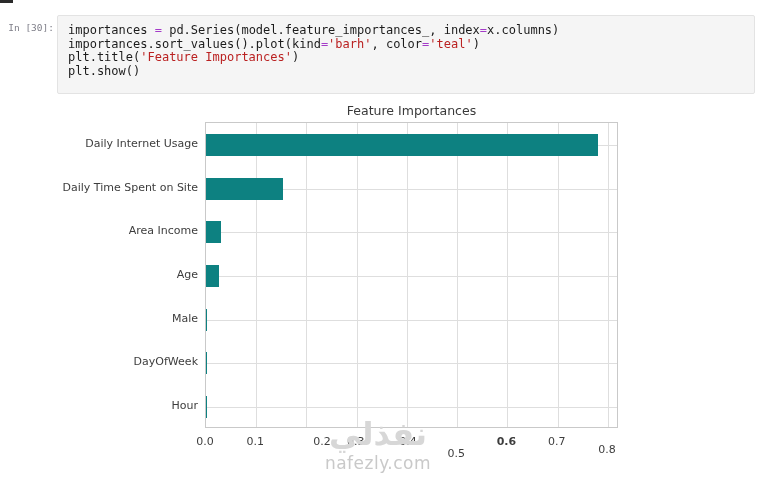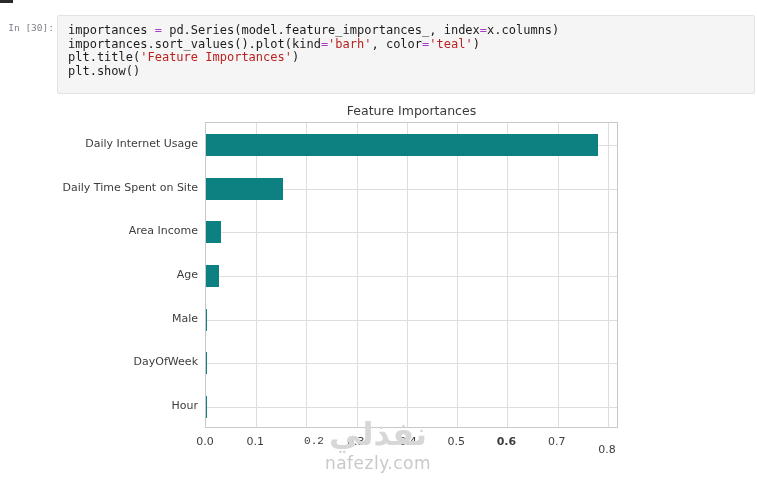--- a/index.html
+++ b/index.html
@@ -100,24 +100,24 @@
       <div class="ylab" style="top: 80.5714px;">Daily Time Spent on Site</div>
       <div class="ylab" style="top: 124.286px;">Area Income</div>
       <div class="ylab" style="top: 168px;">Age</div>
       <div class="ylab" style="top: 211.714px;">Male</div>
       <div class="ylab" style="top: 255.429px;">DayOfWeek</div>
       <div class="ylab" style="top: 299.143px;">Hour</div>
     </div>
   <div id="xlabels">
       <div class="xlab" style="left: 190px; top: 335px;">0.0</div>
       <div class="xlab" style="left: 240.243px; top: 335px;">0.1</div>
-      <div class="xlab" style="left: 299px; top: 335px; font-family: Liberation Mono, monospace;">0.2</div>
+      <div class="xlab" style="left: 307px; top: 335px;">0.2</div>
       <div class="xlab" style="left: 340.73px; top: 335px;">0.3</div>
       <div class="xlab" style="left: 393px; top: 335px;">0.4</div>
-      <div class="xlab" style="left: 441.217px; top: 335px;">0.5</div>
+      <div class="xlab" style="left: 441.217px; top: 347px;">0.5</div>
       <div class="xlab" style="left: 491.46px; top: 335px; font-weight: bold;">0.6</div>
       <div class="xlab" style="left: 541.703px; top: 335px;">0.7</div>
       <div class="xlab" style="left: 591.946px; top: 335px; margin-top: 8px;">0.8</div>
     </div>
   <div class="watermark">
     <div class="wm-ar">نفذلي</div>
     <div class="wm-domain">nafezly.com</div>
   </div>
 </div>
 

